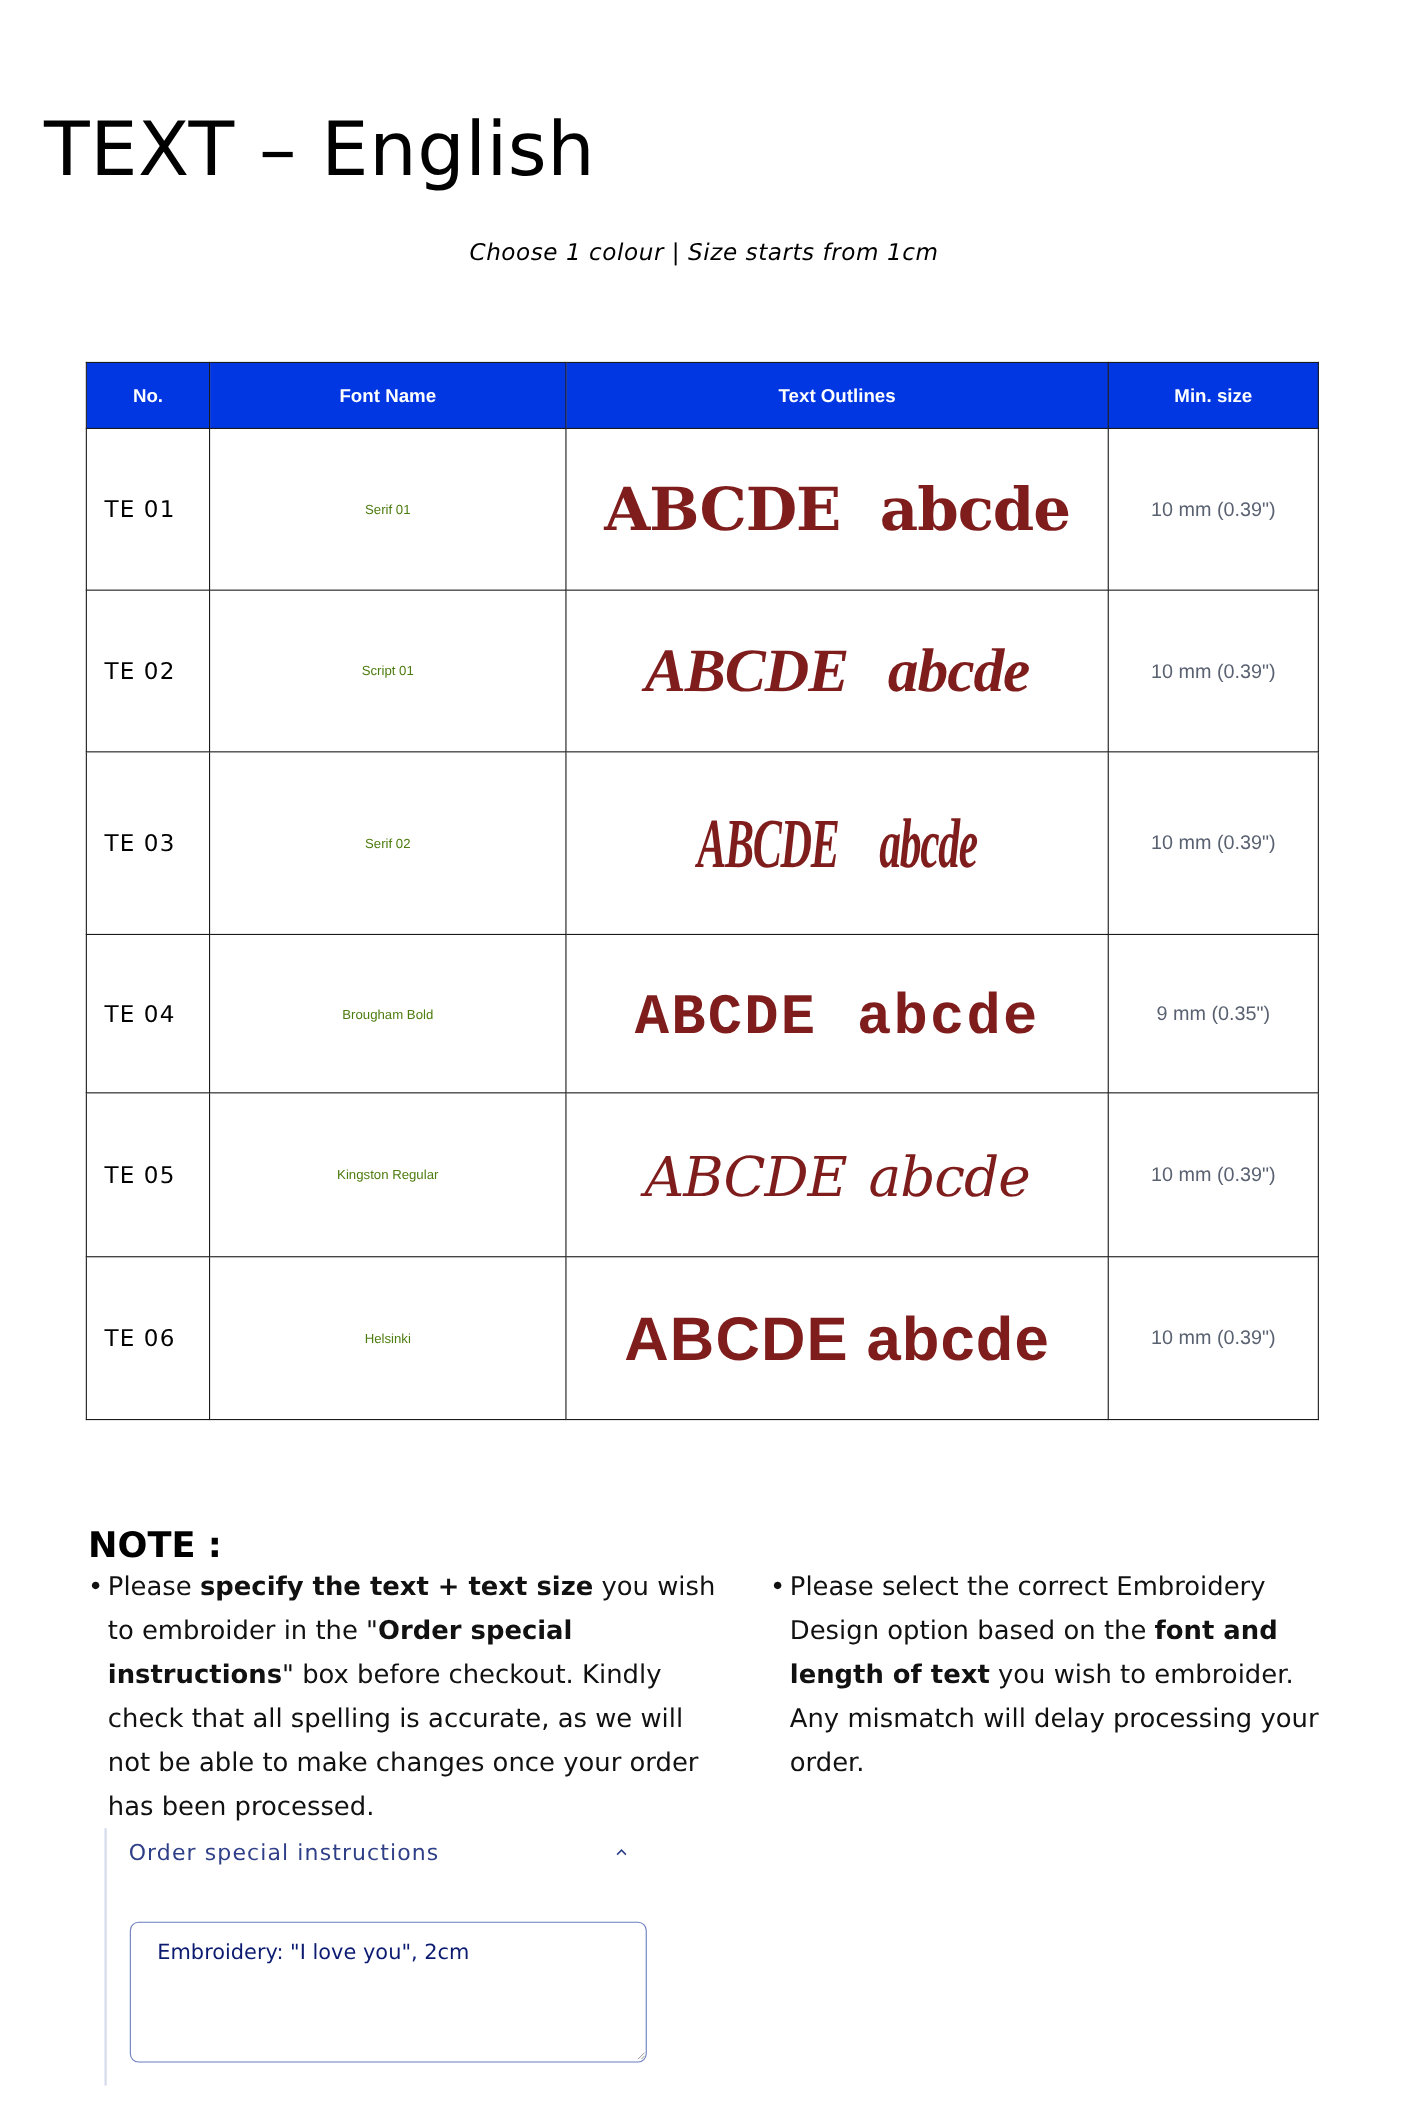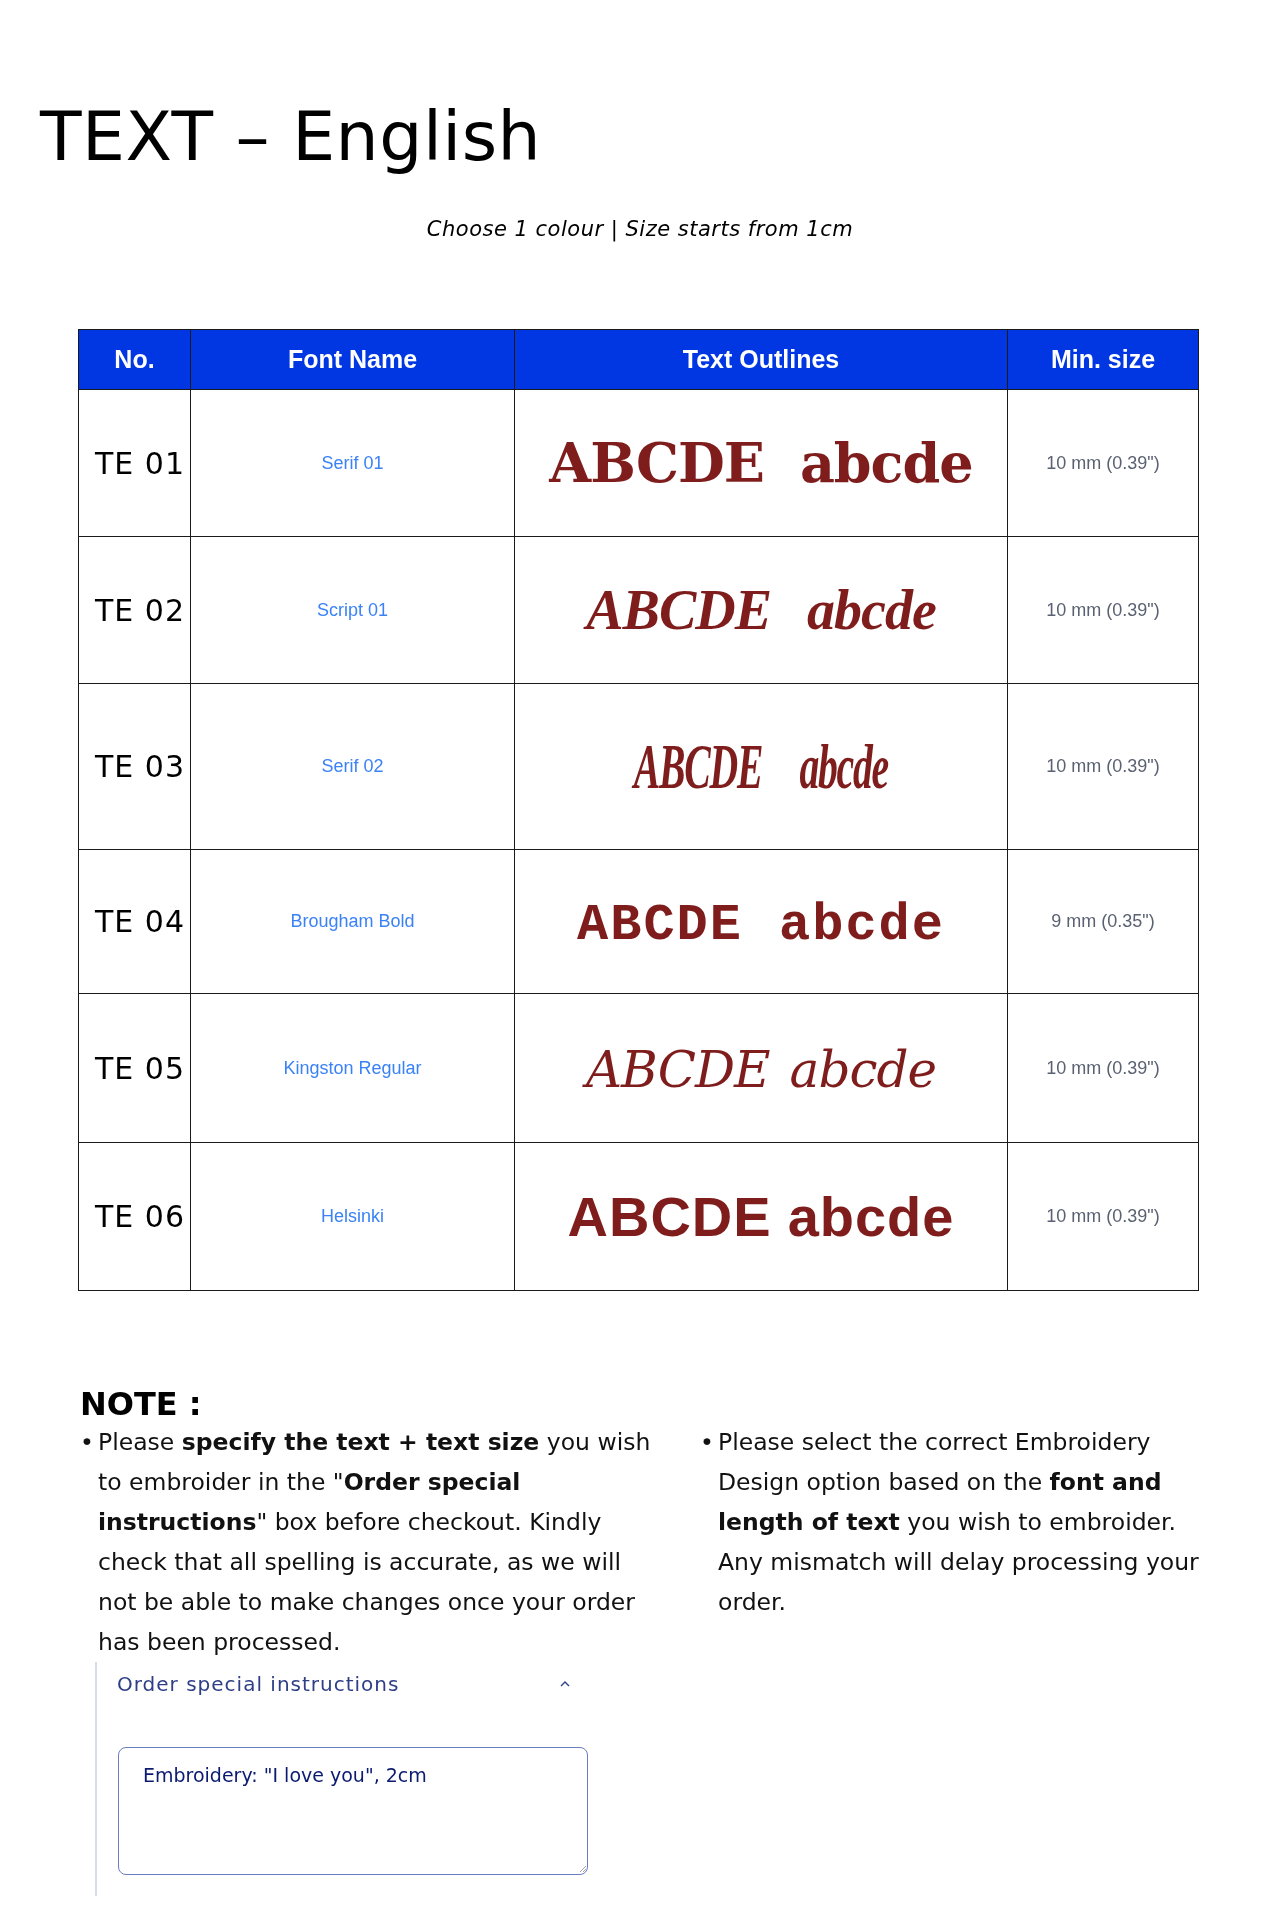--- a/index.html
+++ b/index.html
@@ -2,23 +2,23 @@
 <html><head>
 <meta charset="utf-8">
 <style>
   html, body { margin:0; padding:0; background:#ffffff; }
   body { width:1280px; height:1920px; position:relative; overflow:hidden; font-family:"DejaVu Sans", sans-serif; color:#000; }
   .title { position:absolute; left:0; width:1280px; top:92px; text-align:left; font-family:"DejaVu Sans", sans-serif; font-size:68px; font-weight:400; letter-spacing:0.5px; line-height:90px;padding-left:40px; }
   .subtitle { position:absolute; left:0; width:1280px; top:207px; text-align:center; font-family:"DejaVu Sans", sans-serif; font-style:italic; font-size:21px; font-weight:300; letter-spacing:0.5px; line-height:44px; }
 
   table.fonts { position:absolute; left:78px; top:329px; border-collapse:collapse; width:1120px; table-layout:fixed; }
   table.fonts th, table.fonts td { border:1.5px solid #1a1a1a; text-align:center; vertical-align:middle; padding:0; }
-  table.fonts th { background:#0037e3; color:#fff; font-family:"Liberation Sans", sans-serif; font-weight:700; font-size:25px; height:59px; }
-  table.fonts td.no { text-align:left; padding-left:16px; font-family:"DejaVu Sans", sans-serif; font-size:30px; letter-spacing:1px; }
-  table.fonts td.name { font-family:"Liberation Sans", sans-serif; font-size:18px; color:#3b82f6; }
+  table.fonts th { background:#0037e3; color:#fff; font-family:"Liberation Sans", sans-serif; font-weight:700; font-size:17px; height:59px; }
+  table.fonts td.no { text-align:left; padding-left:16px; font-family:"DejaVu Sans", sans-serif; font-size:21px; letter-spacing:1px; }
+  table.fonts td.name { font-family:"Liberation Sans", sans-serif; font-size:12px; color:#4d7c0f; }
   table.fonts td.min { font-family:"Liberation Sans", sans-serif; font-size:18px; color:#5a6272; }
   table.fonts td.sample { font-size:54px; color:#7f1d1d; white-space:nowrap; }
   .s-serif01 { font-family:"DejaVu Serif", serif; font-weight:700; letter-spacing:-1px; }
   .s-script01 { font-family:"Liberation Serif", serif; font-style:italic; font-weight:700; font-size:56px; letter-spacing:-1px; }
   .s-serif02 { font-family:"Liberation Serif", serif; font-weight:700; font-style:italic; transform:scaleX(0.62); display:inline-block; font-size:64px; letter-spacing:-2px; }
   .s-brougham { font-family:"Liberation Mono", monospace; font-weight:700; font-size:52px; letter-spacing:2px; }
   .s-kingston { font-family:"DejaVu Serif", serif; font-style:italic; font-size:50px; font-weight:400; letter-spacing:-1px; }
   .s-helsinki { font-family:"Liberation Sans", sans-serif; font-weight:700; font-size:56px; letter-spacing:1px; }
   .gap { display:inline-block; width:36px; }
 

